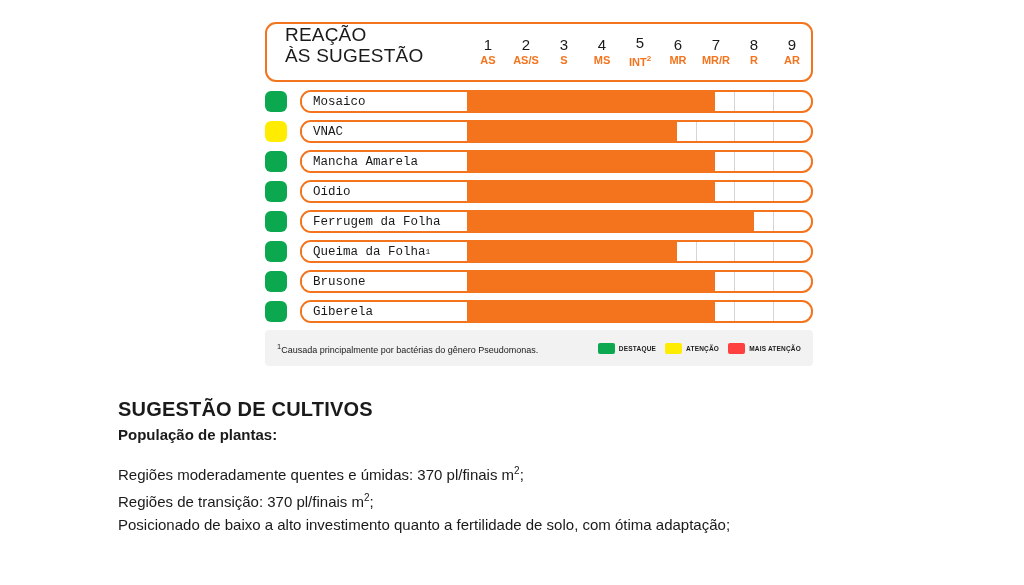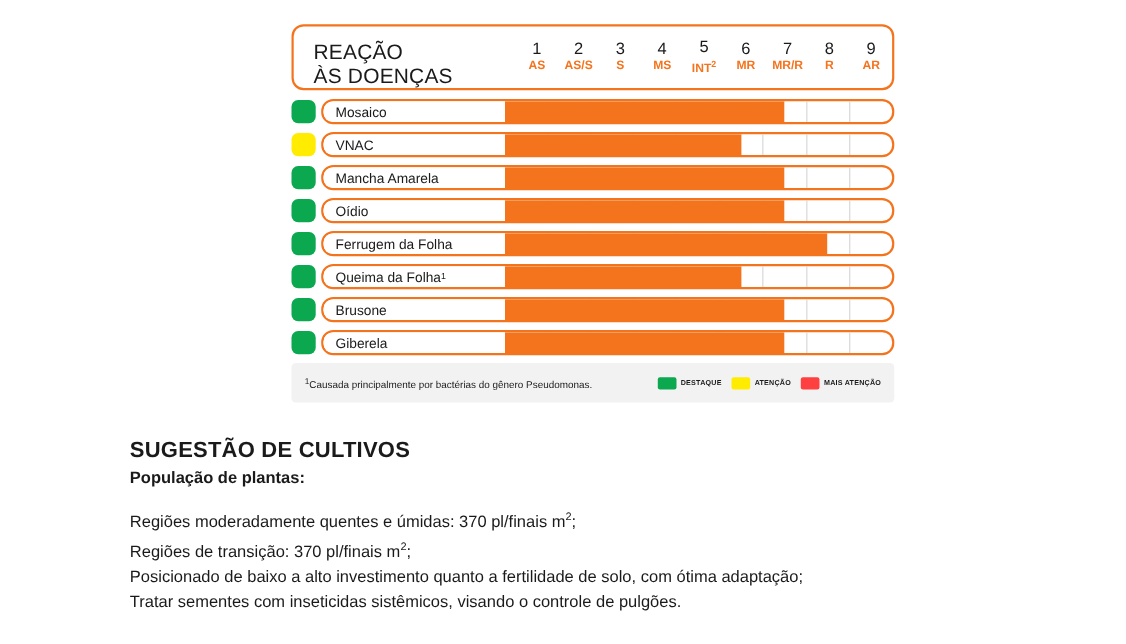--- a/index.html
+++ b/index.html
@@ -10,21 +10,21 @@
   }
 
   
   #disease-card{
     position:absolute;left:265px;top:22px;width:548px;
   }
 
   .hdr-box{
     box-sizing:border-box;
     height:60px;border:2px solid #F4741E;border-radius:11px;
-    display:flex;align-items:flex-end;background:#fff;
+    display:flex;align-items:flex-start;background:#fff;
   }
   .hdr-title{
     width:202px;padding-left:18px;box-sizing:border-box;
     font-size:19px;line-height:21px;letter-spacing:.2px;
     color:#1a1a1a;
   }
   .hdr-cols{
     flex:1;display:flex;height:100%;
   }
   .hdr-col{
@@ -38,23 +38,23 @@
   
   #rows{margin-top:8px;}
   .row{
     height:23px;margin-bottom:7px;
     display:flex;align-items:center;
   }
   .swatch{
     width:22px;height:21px;border-radius:6px;flex:none;
   }
   .row-body{
-    position:relative;margin-left:5px;flex:1;height:100%;
+    position:relative;margin-left:13px;flex:1;height:100%;
     border:2px solid #F4741E;border-radius:11px;
-    box-sizing:border-box;overflow:hidden;background:#fff;
+    box-sizing:border-box;overflow:hidden;background:#fff;font-family:Liberation Mono, monospace;
   }
   .row-label{
     position:absolute;left:0;top:0;height:100%;width:165px;
     display:flex;align-items:center;padding-left:11px;
     box-sizing:border-box;font-size:12.5px;color:#1a1a1a;
     z-index:3;background:#fff;white-space:nowrap;
   }
   .row-label sup{font-size:8px;}
   .grid{
     position:absolute;left:165px;right:0;top:0;bottom:0;
@@ -89,21 +89,21 @@
   #cultivo .ln sup{font-size:10px;}
 </style>
 </head>
 <body>
 
 <div id="disease-card">
 
   <div class="hdr-box">
     <div class="hdr-title">
       <div>REAÇÃO</div>
-      <div>ÀS DOENÇAS</div>
+      <div>ÀS SUGESTÃO</div>
     </div>
     <div class="hdr-cols" id="header-columns">
         <div class="hdr-col">
           <div class="hdr-num">1</div>
           <div class="hdr-abbr">AS</div>
         </div>
         <div class="hdr-col">
           <div class="hdr-num">2</div>
           <div class="hdr-abbr">AS/S</div>
         </div>
@@ -323,15 +323,14 @@
   </div>
 </div>
 
 <div id="cultivo">
   <div class="h1">SUGESTÃO DE CULTIVOS</div>
   <div class="h2">População de plantas:</div>
   <div id="cultivo-lines">
       <div class="ln"><span>Regiões moderadamente quentes e úmidas: 370 pl/finais m</span><sup>2</sup><span>;</span></div>
       <div class="ln"><span>Regiões de transição: 370 pl/finais m</span><sup>2</sup><span>;</span></div>
       <div class="ln"><span>Posicionado de baixo a alto investimento quanto a fertilidade de solo, com ótima adaptação;</span></div>
-      <div class="ln"><span>Tratar sementes com inseticidas sistêmicos, visando o controle de pulgões.</span></div>
     </div>
 </div>
 
 </body></html>

